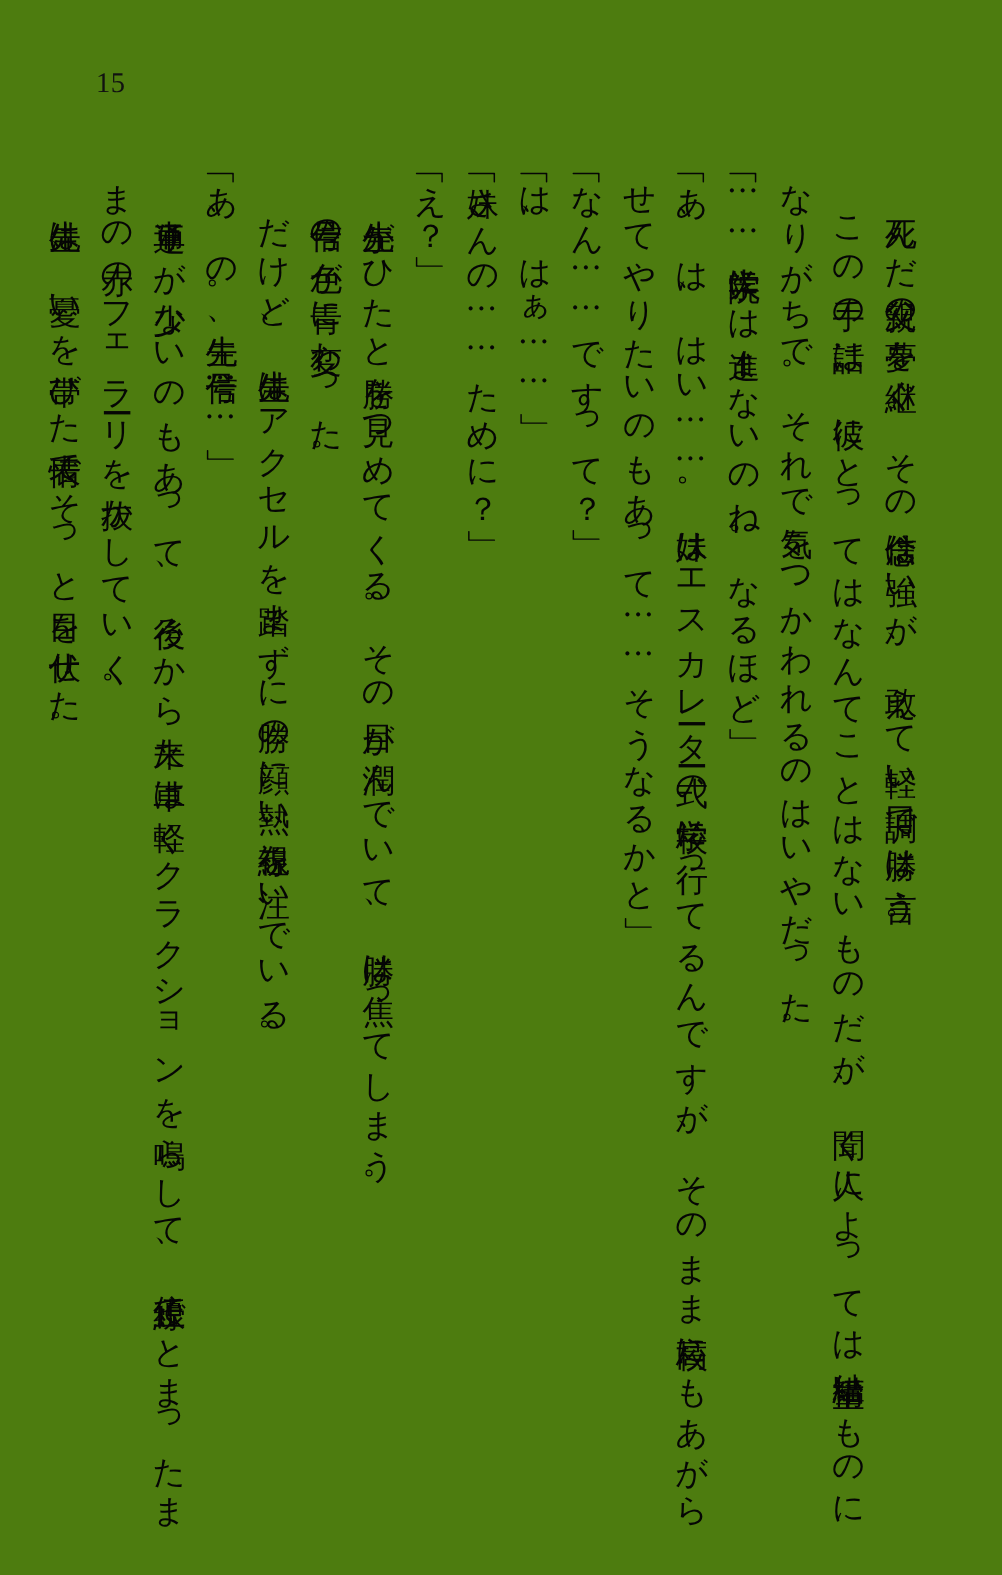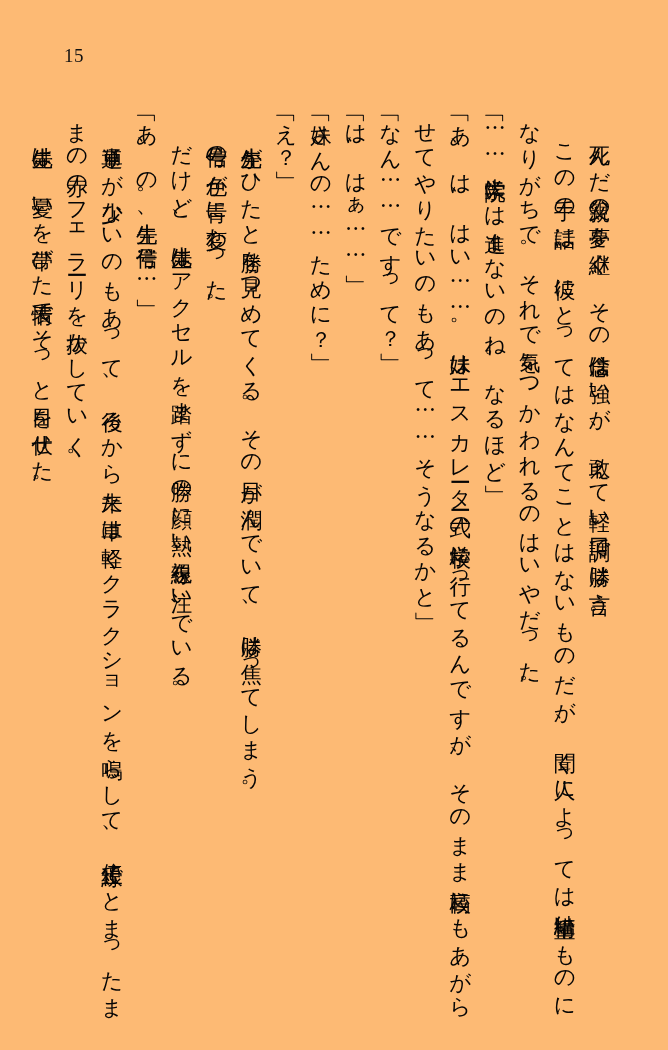--- a/index.html
+++ b/index.html
@@ -11,21 +11,21 @@
     width: 668px;
     height: 1050px;
     overflow: hidden;
     font-family: "Liberation Serif", "DejaVu Serif", serif;
     color: #000000;
   }
   .page {
     position: relative;
     width: 668px;
     height: 1050px;
-    background: #fdba74;
+    background: #4d7c0f;
     box-sizing: border-box;
   }
   .page-number {
     position: absolute;
     top: 46px;
     left: 64px;
     font-size: 19px;
     line-height: 1;
     letter-spacing: 0.02em;
     color: #111111;

